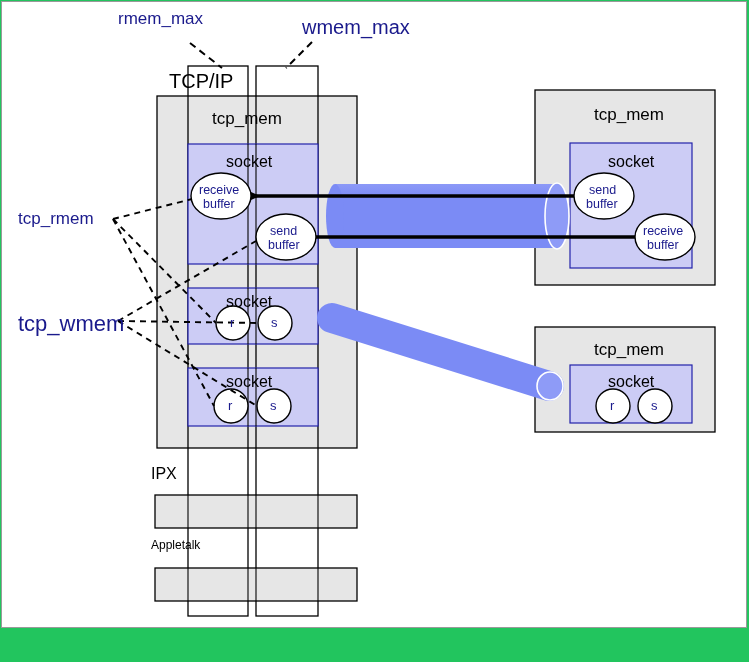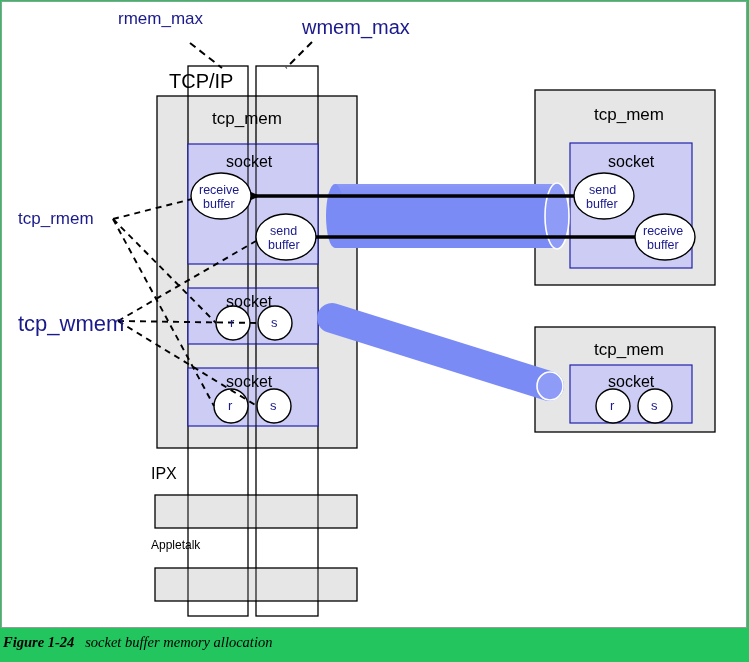--- a/index.html
+++ b/index.html
@@ -194,17 +194,14 @@
   <div class="lbl" style="left:586px;top:197px;font-size:12.5px;">buffer</div>
 
   <div class="lbl" style="left:643px;top:224px;font-size:12.5px;">receive</div>
   <div class="lbl" style="left:647px;top:238px;font-size:12.5px;">buffer</div>
 
   <div class="blk" style="left:594px;top:340px;font-size:17px;">tcp_mem</div>
   <div class="blk" style="left:608px;top:373px;font-size:16px;">socket</div>
   <div class="lbl" style="left:610px;top:398px;font-size:13px;">r</div>
   <div class="lbl" style="left:651px;top:398px;font-size:13px;">s</div>
 
-  <div class="caption">
-    <span class="fig">Figure 1-24</span>&nbsp;&nbsp;&nbsp;<span class="txt">socket buffer memory allocation</span>
-  </div>
 
 </div>
 
 </body></html>

